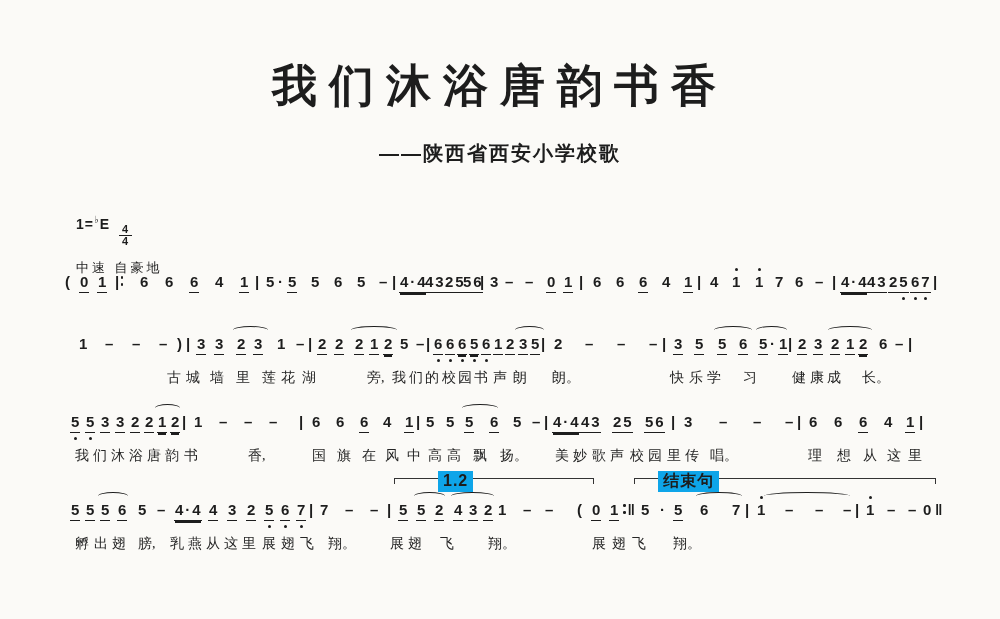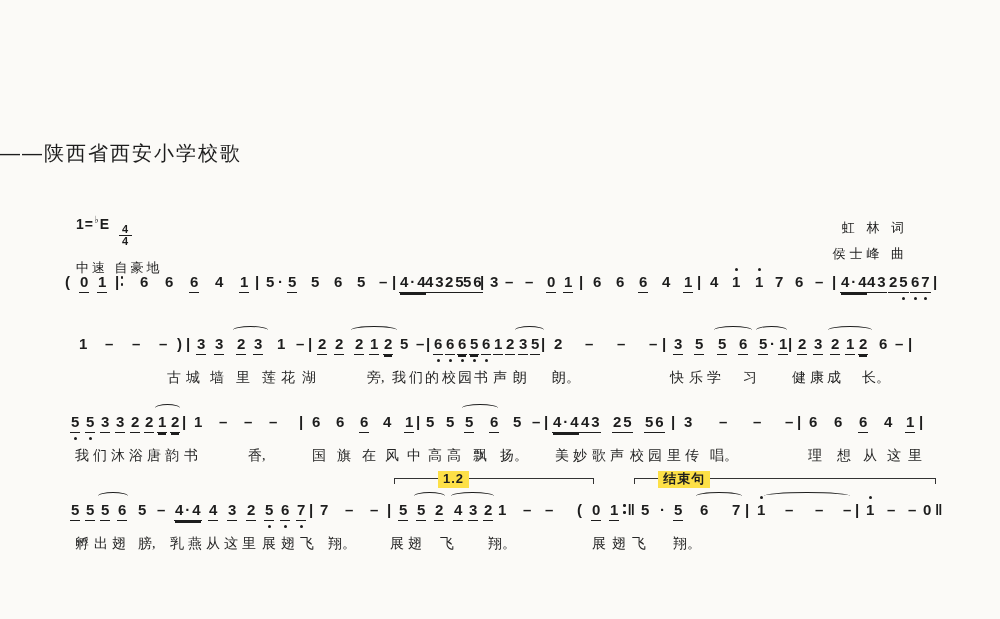--- a/index.html
+++ b/index.html
@@ -1,22 +1,22 @@
 <!DOCTYPE html>
 <html><head>
 <meta charset="utf-8">
 <style>
   html,body{margin:0;padding:0;background:#e8e8e6;}
   .page{position:relative;width:1000px;height:619px;margin:0 auto;background:#fbfaf7;
         font-family:"Liberation Sans","DejaVu Sans",sans-serif;color:#1d1d1d;overflow:hidden;}
   .title{position:absolute;top:56px;left:0;right:0;text-align:center;
          font-family:"Liberation Serif","DejaVu Serif",serif;font-weight:bold;
          font-size:45px;letter-spacing:12px;white-space:nowrap;}
-  .subtitle{position:absolute;top:140px;left:0;right:0;
-            font-size:20px;font-weight:normal;letter-spacing:2px;}
+  .subtitle{position:absolute;top:140px;left:0;right:0;text-align:center;
+            font-size:20px;font-weight:bold;letter-spacing:2px;}
   .edition{position:absolute;top:176px;left:0;right:0;text-align:center;font-size:16px;}
   .meta-left{position:absolute;left:76px;top:214px;}
   .keyline{font-size:14px;font-weight:bold;letter-spacing:1px;white-space:nowrap;}
   .keyline sup{font-size:10px;}
   .frac{display:inline-flex;flex-direction:column;align-items:center;font-size:11px;
         line-height:1.05;margin-left:9px;vertical-align:-4px;font-weight:bold;}
   .frac .ftop{border-bottom:1.2px solid #1d1d1d;padding:0 3px;}
   .frac .fbot{padding:0 3px;}
   .tempo{margin-top:11px;font-size:13px;letter-spacing:3px;}
   .meta-right{position:absolute;right:92px;top:215px;font-size:13px;text-align:right;
@@ -33,45 +33,42 @@
   .od.hi{top:-4px;}
   .od.lo{bottom:-8px;}
   .rdot{display:inline-flex;flex-direction:column;justify-content:center;gap:4px;height:18px;
         vertical-align:top;padding:0 1px;}
   .rdot i{display:block;width:2.6px;height:2.6px;border-radius:50%;background:#1d1d1d;}
   .arc{position:absolute;top:-8px;height:7px;border-top:1.6px solid #1d1d1d;border-radius:100% 100% 0 0;}
   .brk{position:absolute;top:-22px;height:6px;border-top:1.3px solid #333;}
   .brk:before,.brk:after{content:"";position:absolute;top:0;height:5px;border-left:1.3px solid #333;}
   .brk:before{left:0;}
   .brk:after{right:0;}
-  .brk .bl{position:absolute;top:-8px;font-size:13px;font-weight:bold;background:#fde047;
+  .brk .bl{position:absolute;top:-8px;font-size:16px;font-weight:bold;background:#0ea5e9;
            padding:0 5px;white-space:nowrap;letter-spacing:1px;line-height:1.3;}
   .lyr{position:absolute;top:35px;font-size:14px;color:#252525;white-space:nowrap;
        font-family:"Liberation Serif","DejaVu Serif",serif;}
 </style>
 </head>
 <body>
 
 <div class="page" style="background: rgb(251, 250, 247); color: rgb(29, 29, 29);">
+  <div class="title">我们沐浴唐韵书香</div>
   <div class="subtitle">——陕西省西安小学校歌</div>
 
   <div class="meta-left">
     <div class="keyline">
       <span>1=</span><sup>♭</sup><span>E</span><span class="frac">
           <span class="ftop">4</span>
           <span class="fbot">4</span>
         </span>
     </div>
     <div class="tempo">中速 自豪地</div>
   </div>
 
-  <div class="meta-right">
-    <div>虹 林 词</div>
-    <div>侯士峰 曲</div>
-  </div>
 
   <div class="score">
       <div class="system" style="top: 272px;">
         <span class="cell p" style="left: 6.4%;"><span class="ch">(</span></span>
         <span class="cell n u1" style="left: 7.9%;"><span class="ch">0</span></span>
         <span class="cell n u1" style="left: 9.7%;"><span class="ch">1</span></span>
         <span class="cell b" style="left: 11.4%;"><span class="ch">|</span><span class="rdot">
             <i></i>
             <i></i>
           </span></span>

